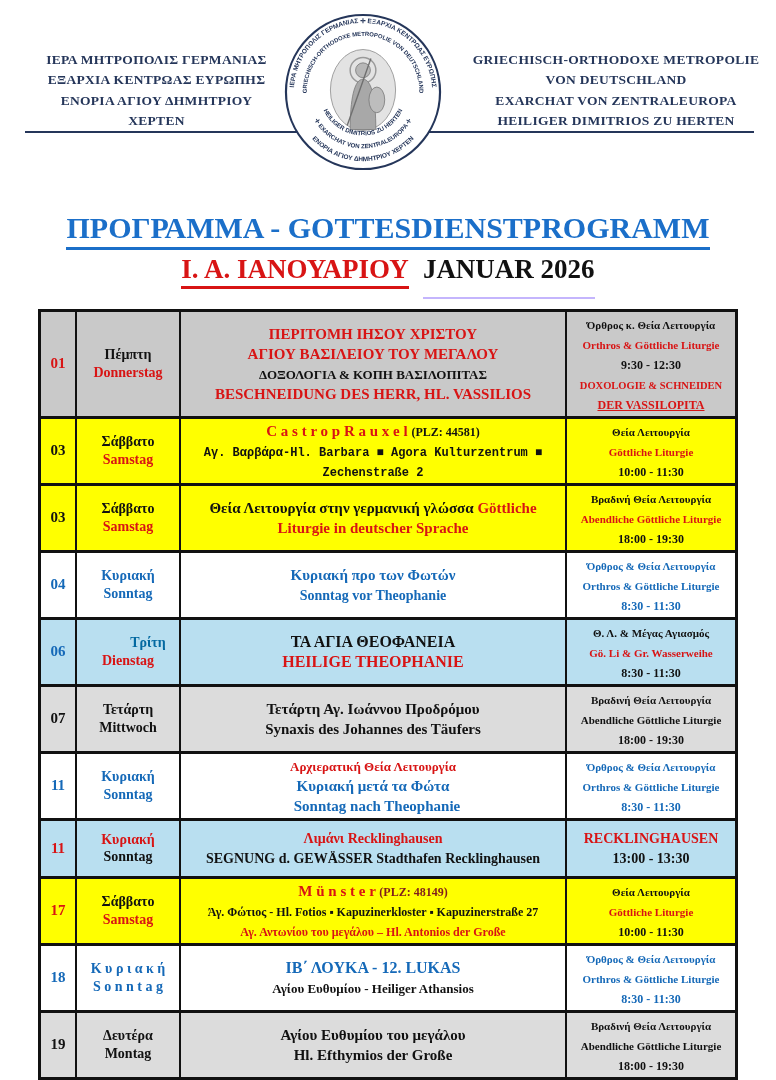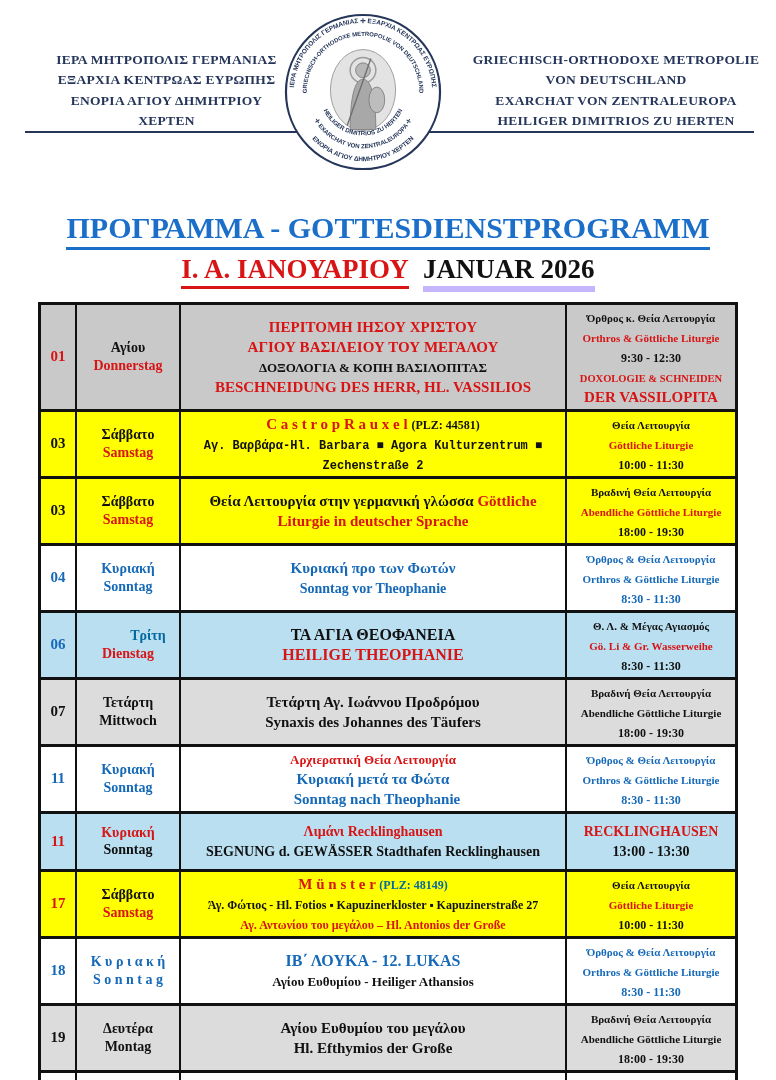--- a/index.html
+++ b/index.html
@@ -3,32 +3,32 @@
 <meta charset="utf-8">
 <style>
   html,body{margin:0;padding:0;background:#fff;}
   .page{position:relative;width:776px;height:1080px;background:#fff;overflow:hidden;
         font-family:"Liberation Serif",serif;}
   
   .hdr{position:relative;height:205px;}
   .hdr-rule{position:absolute;top:131px;left:25px;right:22px;border-top:2.5px solid #25365a;}
   .hdr-side{position:absolute;top:50px;text-align:center;color:#25365a;font-weight:bold;
             font-size:13.5px;line-height:1.5;letter-spacing:.3px;}
-  .hdr-left{left:24px;width:285px;}
+  .hdr-left{left:14px;width:285px;}
   .hdr-right{right:10px;width:300px;}
   .logo{position:absolute;left:283px;top:11px;width:160px;height:162px;}
   
   .title{ text-align:center;margin-top:6px;line-height:1.15;}
   .title-l1{display:inline-block;color:#1b6fc9;font-weight:bold;font-size:30px;
             border-bottom:3px solid #1b6fc9;padding-bottom:1px;}
   .title-l2{margin-top:4px;}
   .title-red{display:inline-block;color:#d81414;font-weight:bold;font-size:27px;
              border-bottom:3px solid #d81414;margin-right:14px;padding-bottom:1px;}
   .title-blk{display:inline-block;color:#111;font-weight:bold;font-size:27px;
-             border-bottom:6px solid #c4b5fd;padding-bottom:1px;}
+             border-bottom:2px solid #c4b5fd;padding-bottom:12px;}
   
   .gtable{width:694px;margin:10px auto 0;border:3px solid #111;}
   .t-row{display:flex;align-items:stretch;}
   .t-row + .t-row{border-top:3px solid #111;}
   .cell{display:flex;flex-direction:column;justify-content:center;text-align:center;
         padding:2px 3px;box-sizing:border-box;}
   .c-date{width:34px;font-size:15px;font-weight:bold;}
   .c-day{width:104px;border-left:2.5px solid #111;font-size:14px;font-weight:bold;}
   .c-content{flex:1;border-left:2.5px solid #111;}
   .c-time{width:170px;border-left:2.5px solid #111;}
@@ -102,35 +102,35 @@
       <span class="title-red">Ι. Α. ΙΑΝΟΥΑΡΙΟΥ</span><span class="title-blk">JANUAR 2026</span>
     </div>
   </div>
 
   <div class="gtable" id="table-body">
       <div class="t-row" style="background: rgb(201, 201, 201); min-height: 68px;">
         <div class="cell c-date">
           <span style="color: rgb(216, 20, 20);">01</span>
         </div>
         <div class="cell c-day">
-          <div class="line"><span style="color: rgb(17, 17, 17);">Αγίου</span></div>
+          <div class="line"><span style="color: rgb(17, 17, 17);">Πέμπτη</span></div>
           <div class="line"><span style="color: rgb(216, 20, 20);">Donnerstag</span></div>
         </div>
         <div class="cell c-content">
           <div class="line"><span style="color: rgb(216, 20, 20); font-size: 15px;">ΠΕΡΙΤΟΜΗ ΙΗΣΟΥ ΧΡΙΣΤΟΥ</span></div>
           <div class="line"><span style="color: rgb(216, 20, 20); font-size: 15px;">ΑΓΙΟΥ ΒΑΣΙΛΕΙΟΥ ΤΟΥ ΜΕΓΑΛΟΥ</span></div>
           <div class="line"><span style="color: rgb(17, 17, 17); font-size: 13px;">ΔΟΞΟΛΟΓΙΑ &amp;  ΚΟΠΗ ΒΑΣΙΛΟΠΙΤΑΣ</span></div>
           <div class="line"><span style="color: rgb(216, 20, 20); font-size: 15px;">BESCHNEIDUNG DES HERR, HL. VASSILIOS</span></div>
         </div>
         <div class="cell c-time">
           <div class="line"><span style="color: rgb(17, 17, 17); font-size: 11px;">Όρθρος κ. Θεία Λειτουργία</span></div>
           <div class="line"><span style="color: rgb(216, 20, 20); font-size: 11px;">Orthros &amp; Göttliche Liturgie</span></div>
           <div class="line"><span style="color: rgb(17, 17, 17); font-size: 12px;">9:30 - 12:30</span></div>
           <div class="line"><span style="color: rgb(216, 20, 20); font-size: 10.5px;">DOXOLOGIE  &amp;  SCHNEIDEN</span></div>
-          <div class="line"><span style="color: rgb(216, 20, 20); font-size: 15px;">DER VASSILOPITA</span></div>
+          <div class="line"><span style="color: rgb(216, 20, 20); font-size: 12px; text-decoration: underline;">DER VASSILOPITA</span></div>
         </div>
       </div>
       <div class="t-row" style="background: rgb(255, 255, 0); min-height: 44px;">
         <div class="cell c-date">
           <span style="color: rgb(17, 17, 17);">03</span>
         </div>
         <div class="cell c-day">
           <div class="line"><span style="color: rgb(17, 17, 17);">Σάββατο</span></div>
           <div class="line"><span style="color: rgb(216, 20, 20);">Samstag</span></div>
         </div>
@@ -253,21 +253,21 @@
       </div>
       <div class="t-row" style="background: rgb(255, 255, 0); min-height: 51px;">
         <div class="cell c-date">
           <span style="color: rgb(216, 20, 20);">17</span>
         </div>
         <div class="cell c-day">
           <div class="line"><span style="color: rgb(17, 17, 17);">Σάββατο</span></div>
           <div class="line"><span style="color: rgb(216, 20, 20);">Samstag</span></div>
         </div>
         <div class="cell c-content">
-          <div class="line"><span style="color: rgb(216, 20, 20); font-size: 15px;">M ü n s t e r </span><span style="color: #0369a1; font-size: 12px;">(PLZ: 48149)</span></div>
+          <div class="line"><span style="color: rgb(216, 20, 20); font-size: 15px;">M ü n s t e r </span><span style="color: #7f1d1d; font-size: 12px;">(PLZ: 48149)</span></div>
           <div class="line"><span style="color: rgb(17, 17, 17); font-size: 12px;">Άγ. Φώτιος - Hl. Fotios ▪ Kapuzinerkloster ▪ Kapuzinerstraße 27</span></div>
           <div class="line"><span style="color: rgb(216, 20, 20); font-size: 12px;">Αγ. Αντωνίου του μεγάλου – Hl. Antonios der Große</span></div>
         </div>
         <div class="cell c-time">
           <div class="line"><span style="color: rgb(17, 17, 17); font-size: 11px;">Θεία Λειτουργία</span></div>
           <div class="line"><span style="color: rgb(216, 20, 20); font-size: 11px;">Göttliche Liturgie</span></div>
           <div class="line"><span style="color: rgb(17, 17, 17); font-size: 12px;">10:00 - 11:30</span></div>
         </div>
       </div>
       <div class="t-row" style="background: rgb(255, 255, 255); min-height: 38px;">

